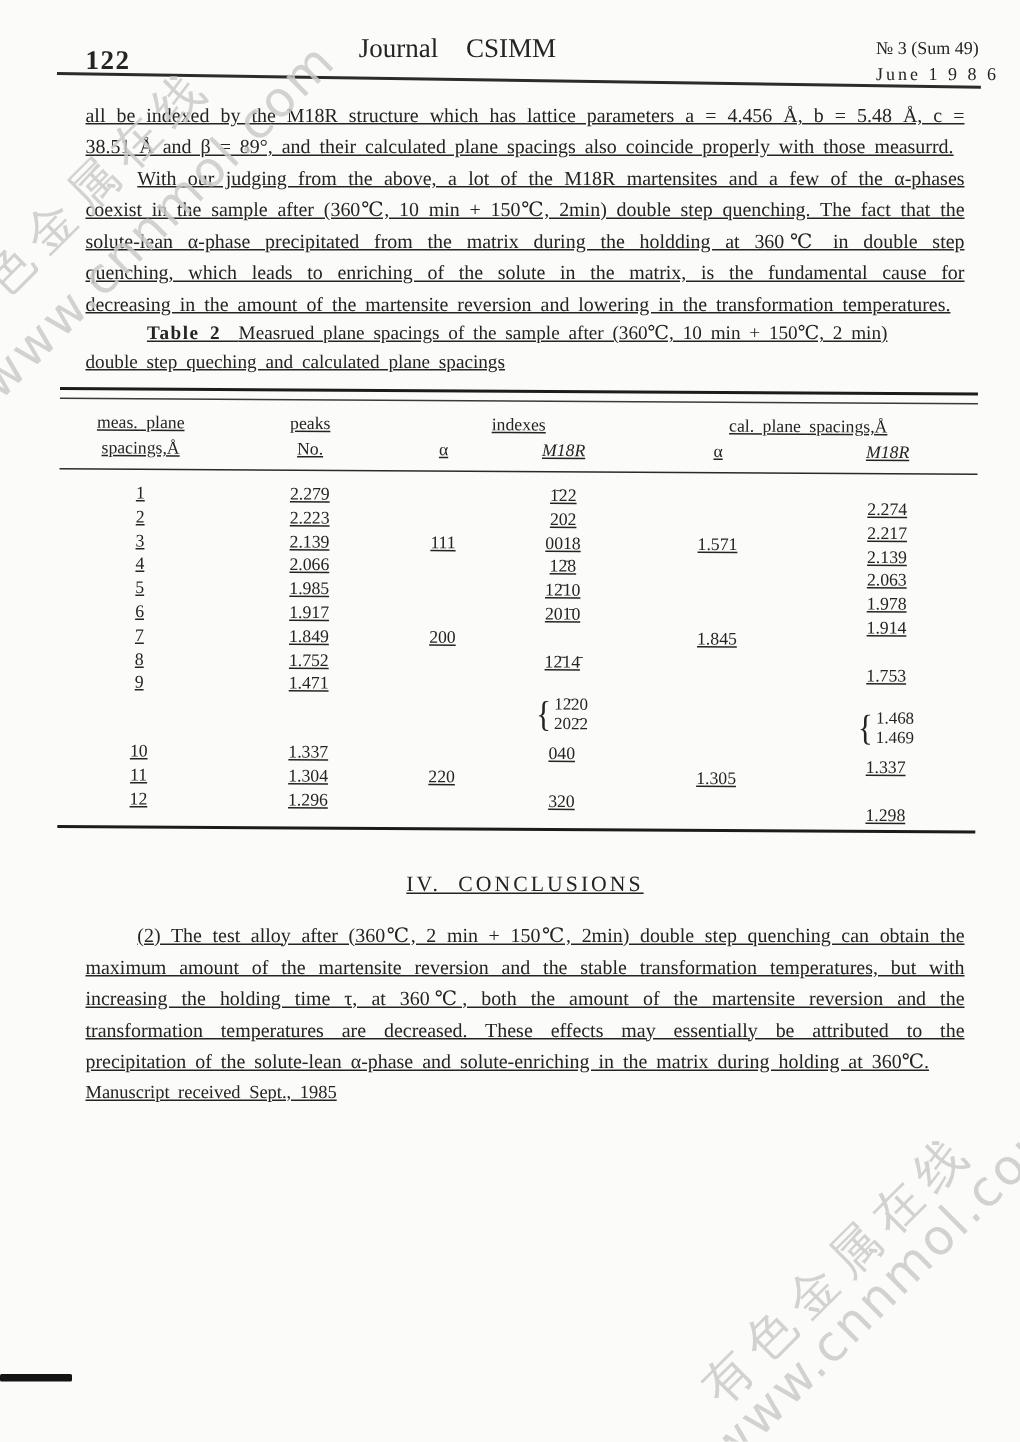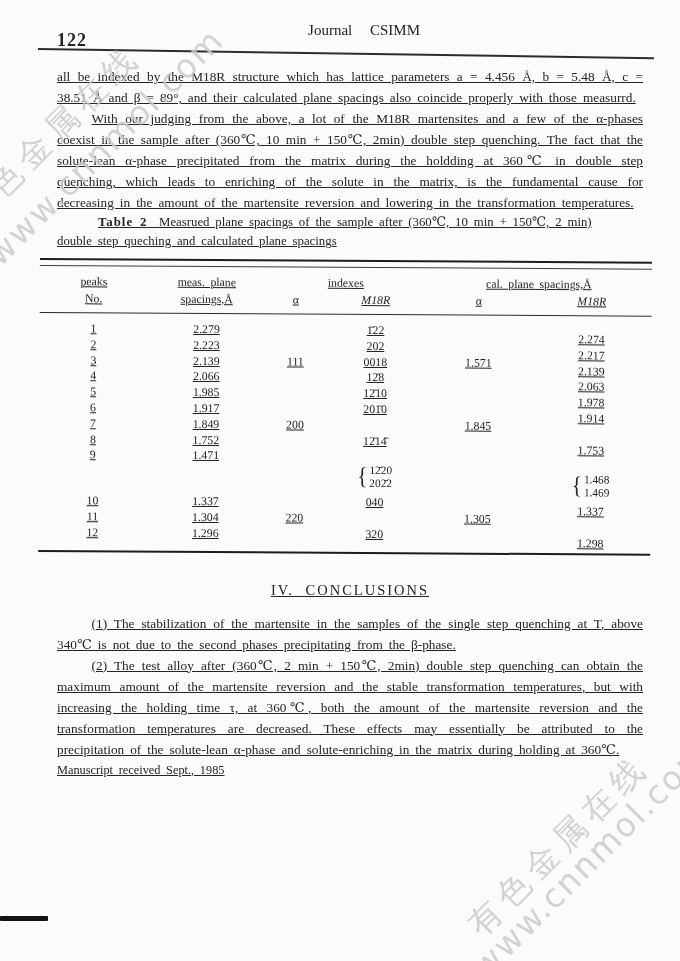--- a/index.html
+++ b/index.html
@@ -14,21 +14,21 @@
     transform:rotate(-45deg);transform-origin:left center;
     font-family:"DejaVu Sans",sans-serif;pointer-events:none;z-index:9;
   }
   .wm-url{font-size:33px;letter-spacing:2px;}
   .wm-cn{font-size:33px;letter-spacing:7px;}
   
   .page-header{position:absolute;left:0;top:0;width:100%;height:64px;z-index:2;}
   .page-number{position:absolute;left:57px;top:30px;font-size:18px;font-weight:bold;letter-spacing:1px;}
   .header-center{position:absolute;left:190px;width:230px;top:20px;text-align:center;}
   .journal-cn{font-size:17px;font-weight:bold;letter-spacing:2px;line-height:19px;}
-  .journal-en{font-size:15px;word-spacing:14px;margin-top:2px;text-align:right;}
+  .journal-en{font-size:18px;word-spacing:14px;margin-top:2px;}
   .header-right{position:absolute;right:14px;top:24px;font-size:12px;line-height:17px;text-align:left;font-family:"Liberation Serif","DejaVu Serif","DejaVu Sans",serif;}
   .issue-date{letter-spacing:2px;}
   .header-rule{position:absolute;left:38px;top:48px;width:616px;border-top:2px solid #2c2c2c;transform:rotate(0.85deg);transform-origin:left top;}
   
   .content{position:absolute;left:57px;top:66px;width:586px;z-index:2;
     font-size:13.3px;line-height:21px;text-align:justify;word-spacing:0.2em;text-decoration:underline;}
   .content p{margin:0;}
   p.indent{text-indent:2.6em;}
   
   .table-caption{margin:6px 0 0 0;width:566px;font-size:12.8px;line-height:19px;text-indent:3.2em;text-align:left;}
@@ -60,39 +60,43 @@
 <div class="wm wm-cn" style="left:-34px;top:198px;">有色金属在线</div>
 <div class="wm wm-url" style="left:-8px;top:240px;">www.cnnmol.com</div>
 <div class="wm wm-cn" style="left:474px;top:908px;">有色金属在线</div>
 <div class="wm wm-url" style="left:478px;top:952px;">www.cnnmol.com</div>
 
 <div class="page-header">
   <div class="page-number">122</div>
   <div class="header-center">
     <div class="journal-en">Journal CSIMM</div>
   </div>
+  <div class="header-right">
+    <div class="issue-no">№ 3 (Sum 49)</div>
+    <div class="issue-date">June 1 9 8 6</div>
+  </div>
   <div class="header-rule"></div>
 </div>
 
 <div class="content">
   <p>all be indexed by the M18R structure which has lattice parameters a = 4.456 Å, b = 5.48 Å, c = 38.51 Å and β = 89°, and their calculated plane spacings also coincide properly with those measurrd.</p>
   <p class="indent">With our judging from the above, a lot of the M18R martensites and a few of the α-phases coexist in the sample after (360℃, 10 min + 150℃, 2min) double step quenching. The fact that the solute-lean α-phase precipitated from the matrix during the holdding at 360℃ in double step quenching, which leads to enriching of the solute in the matrix, is the fundamental cause for decreasing in the amount of the martensite reversion and lowering in the transformation temperatures.</p>
 
   <p class="table-caption"><b>Table 2</b>&nbsp;&nbsp;<span>Measrued plane spacings of the sample after (360℃, 10 min + 150℃, 2 min) double step queching and calculated plane spacings</span></p>
 
   <div class="tablewrap">
     <div class="tbl-inner">
       <div class="thead">
         <div class="th">
+          <div>meas. plane</div>
+          <div>spacings,Å</div>
+        </div>
+        <div class="th">
           <div>peaks</div>
           <div>No.</div>
-        </div>
-        <div class="th">
-          <div>meas. plane</div>
-          <div>spacings,Å</div>
         </div>
         <div class="th th-span">
           <div>indexes</div>
           <div style="display:grid;grid-template-columns:60px 100px;">
             <span>α</span>
             <span class="m18">M18R</span>
           </div>
         </div>
         <div class="th th-span">
           <div>cal. plane spacings,Å</div>
@@ -217,18 +221,17 @@
             <div class="td "></div>
             <div class="td ">320</div>
             <div class="td "></div>
             <div class="td shift">1.298</div>
           </div>
         </div>
     </div>
   </div>
 
   <h3 class="conclusions-title">IV. CONCLUSIONS</h3>
-  <p class="indent">(1)  The stabilization of the martensite in the samples of the single step quenching at T, above 340℃ is not due to the second phases precipitating from the β-phase.</p>
   <p class="indent">(2)  The test alloy after (360℃, 2 min + 150℃, 2min) double step quenching can obtain the maximum amount of the martensite reversion and the stable transformation temperatures, but with increasing the holding time τ, at 360℃, both the amount of the martensite reversion and the transformation temperatures are decreased. These effects may essentially be attributed to the precipitation of the solute-lean α-phase and solute-enriching in the matrix during holding at 360℃.</p>
   <p class="manuscript">Manuscript received Sept., 1985</p>
 </div>
 
 <div class="bottom-dash"></div>
 
 </body></html>

